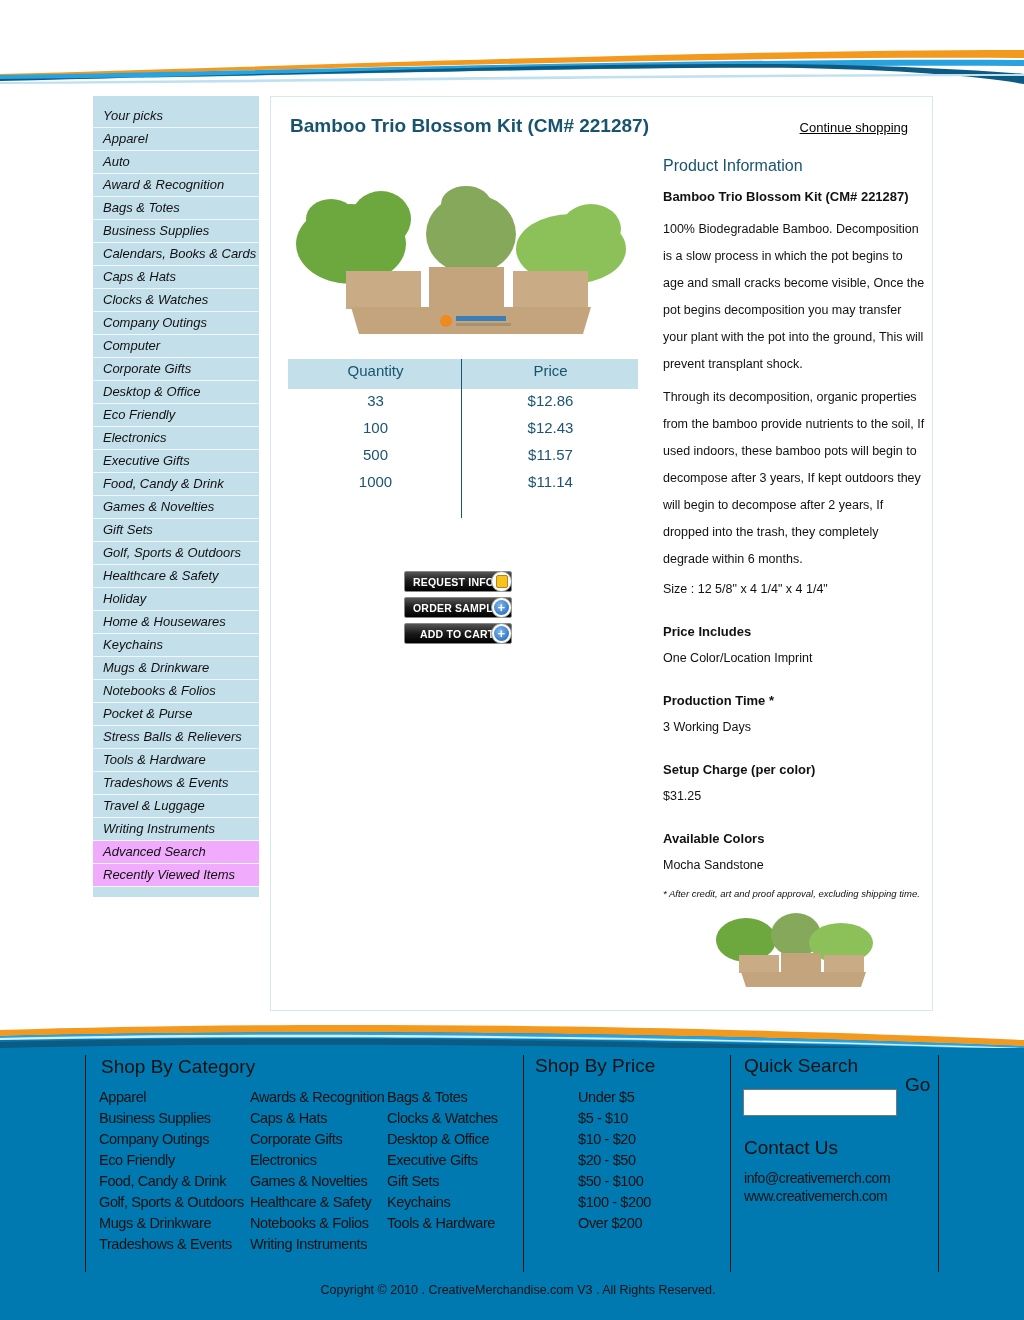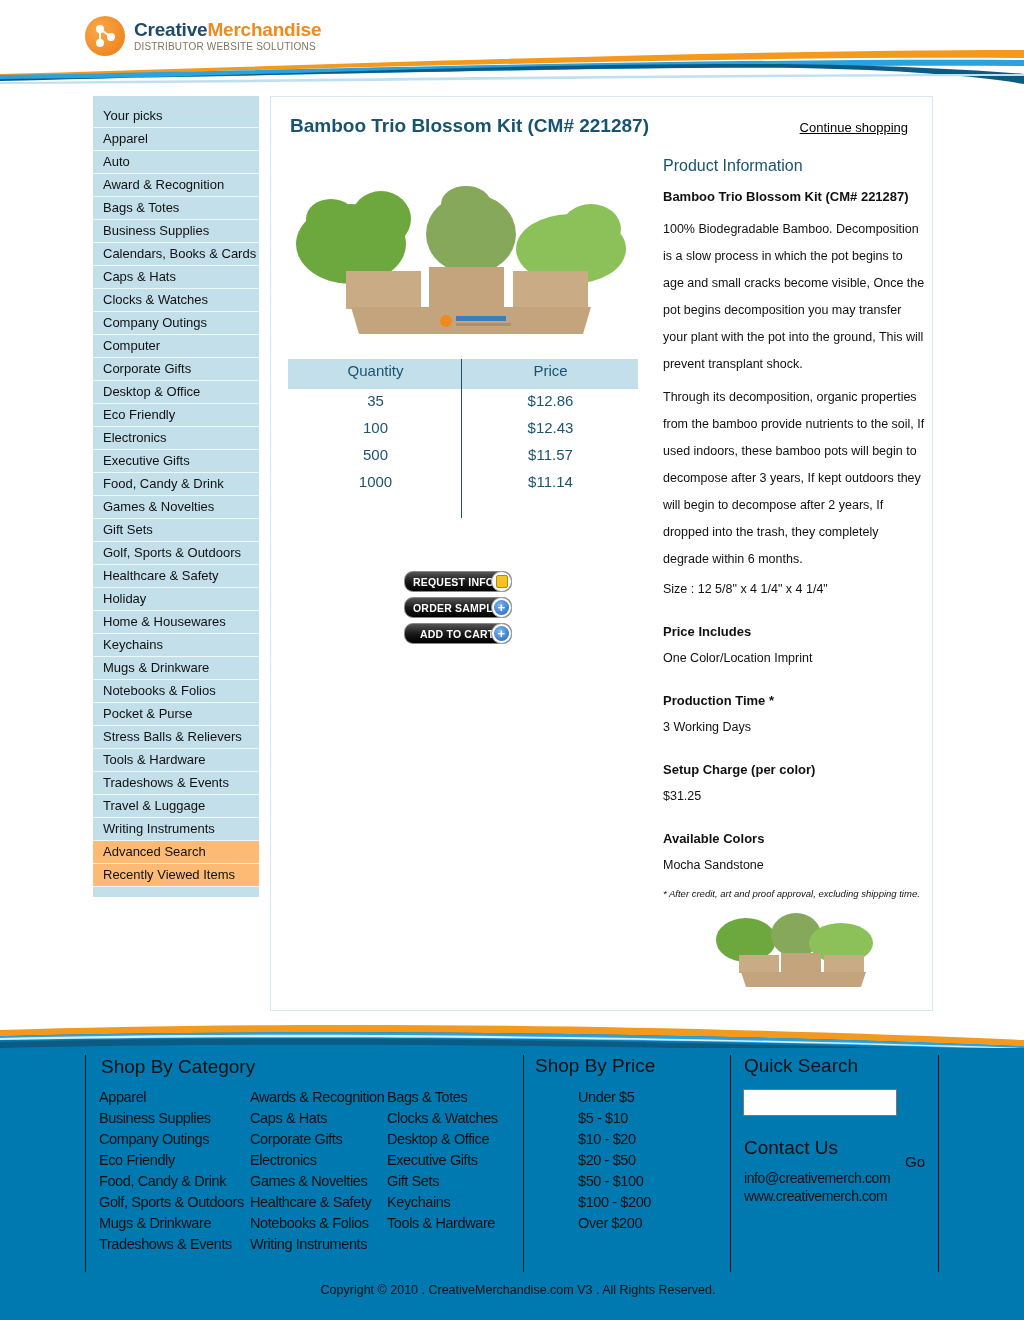--- a/index.html
+++ b/index.html
@@ -14,78 +14,63 @@
   .logo-text { margin-left: 9px; }
   .logo-title { font-size: 19px; font-weight: bold; letter-spacing: -0.2px; line-height: 20px; }
   .logo-title .c1 { color: #1e4a6b; }
   .logo-title .c2 { color: #f08a1e; }
   .logo-sub { font-size: 10px; color: #807560; letter-spacing: 0.2px; margin-top: 1px; }
   .top-contact { position: absolute; right: 86px; top: 26px; font-size: 15px; color: #000; text-decoration: underline; }
   .swoosh { position: absolute; left: 0; width: 1024px; }
 
   
   .sidebar { position: absolute; left: 93px; top: 96px; width: 166px; background: #c3dfea; padding-top: 9px; padding-bottom: 10px; }
-  .side-item { height: 23px; line-height: 22px; padding-left: 10px; font-size: 13px; color: #111; border-bottom: 1px solid #eef7fb; cursor: pointer; }
-  .side-item.dark { background: #fdba74; }
+  .side-item { height: 23px; line-height: 22px; padding-left: 10px; font-size: 13px; color: #111; border-bottom: 1px solid #eef7fb; cursor: pointer; font-style: italic; }
+  .side-item.dark { background: #f0abfc; }
 
   
   .panel { position: absolute; left: 270px; top: 96px; width: 663px; height: 915px; border: 1px solid #d6e8f1; background: #fff; }
   .prod-title { position: absolute; left: 19px; top: 18px; font-size: 19px; font-weight: bold; color: #18546e; }
   .continue { position: absolute; right: 24px; top: 23px; font-size: 13px; color: #000; text-decoration: underline; }
   .prod-img { position: absolute; left: 20px; top: 62px; width: 340px; height: 180px; }
 
   .price-table { position: absolute; left: 17px; top: 262px; width: 350px; }
   .pt-head { display: flex; background: #c3dfea; height: 30px; }
   .pt-head div { flex: 1; text-align: center; font-size: 15px; color: #18546e; line-height: 24px; }
   .pt-row { display: flex; height: 27px; }
   .pt-row div { flex: 1; text-align: center; font-size: 15px; color: #1c5472; line-height: 24px; }
   .pt-divider { position: absolute; left: 173px; top: 0; width: 1px; height: 159px; background: #1c5472; }
 
-  .action-btn { position: absolute; left: 133px; width: 108px; height: 21px; border-radius: 9px; background: linear-gradient(#555 0%, #1a1a1a 50%, #000 100%); color: #fff; font-size: 10.5px; font-weight: bold; line-height: 21px; padding-left: 8px; letter-spacing: 0.2px; cursor: pointer; border: 1px solid #888; }
+  .action-btn { position: absolute; left: 133px; width: 108px; height: 21px; border-radius: 2px; background: linear-gradient(#555 0%, #1a1a1a 50%, #000 100%); color: #fff; font-size: 10.5px; font-weight: bold; line-height: 21px; padding-left: 8px; letter-spacing: 0.2px; cursor: pointer; border: 1px solid #888; }
   .action-btn .ic { position: absolute; right: -1px; top: -1px; width: 21px; height: 21px; border-radius: 50%; background: #fff; border: 1px solid #999; display: flex; align-items: center; justify-content: center; }
   .ic-inner-blue { width: 15px; height: 15px; border-radius: 50%; background: radial-gradient(circle at 40% 35%, #7fb9ef, #1a5fb4); color: #fff; font-size: 13px; font-weight: bold; line-height: 15px; text-align: center; }
   .ic-inner-note { width: 12px; height: 13px; background: #f6c322; border: 1px solid #b8860b; border-radius: 2px; }
 
   
   .info { position: absolute; left: 392px; top: 60px; width: 262px; font-size: 12.5px; color: #111; }
   .info-heading { font-size: 16px; color: #18546e; margin-bottom: 14px; }
   .info-name { font-weight: bold; font-size: 13px; margin-bottom: 12px; }
   .info-p { line-height: 27px; margin-bottom: 6px; }
   .info-label { font-weight: bold; font-size: 13px; line-height: 20px; margin-top: 23px; }
   .info-val { line-height: 20px; margin-top: 6px; }
   .info-note { font-style: italic; font-size: 9.5px; line-height: 17px; margin-top: 10px; }
   .thumb { position: absolute; left: 440px; top: 808px; width: 170px; height: 85px; }
   .footer-bg { position: absolute; left: 0; top: 30px; width: 1024px; height: 272px; background: #0079b1; }
   .f-vline { position: absolute; width: 1px; background: #111; top: 1055px; height: 217px; }
   .f-heading { position: absolute; font-size: 19px; color: #111; }
   .f-link { position: absolute; font-size: 14.5px; color: #111; letter-spacing: -0.4px; line-height: 21px; cursor: pointer; white-space: nowrap; }
   .f-col { position: absolute; }
   .f-search { position: absolute; left: 743px; top: 1089px; width: 154px; height: 27px; background: #fff; border: 1px solid #777; }
-  .f-go { position: absolute; left: 905px; top: 1153px; font-size: 15px; color: #111; cursor: pointer; }
+  .f-go { position: absolute; left: 905px; top: 1074px; font-size: 19px; color: #111; cursor: pointer; }
   .copyright { position: absolute; left: 6px; width: 1024px; top: 1283px; text-align: center; font-size: 12.5px; color: #111; }
 </style>
 </head>
 <body>
 
 <div class="header">
-  <div class="logo">
-    <div class="logo-circle">
-      <svg width="40" height="40" viewBox="0 0 40 40">
-        <line x1="15" y1="13" x2="15" y2="27" stroke="#fff" stroke-width="2"></line>
-        <line x1="15" y1="13" x2="26" y2="21" stroke="#fff" stroke-width="2"></line>
-        <circle cx="15" cy="13" r="4" fill="#fff"></circle>
-        <circle cx="15" cy="27" r="4" fill="#fff"></circle>
-        <circle cx="26" cy="21" r="4" fill="#fff"></circle>
-      </svg>
-    </div>
-    <div class="logo-text">
-      <div class="logo-title"><span class="c1">Creative</span><span class="c2">Merchandise</span></div>
-      <div class="logo-sub">DISTRIBUTOR WEBSITE SOLUTIONS</div>
-    </div>
-  </div>
 </div>
 
 <svg class="swoosh" style="top:44px" height="50" viewBox="0 0 1024 50">
   <path d="M0,30 C300,22 700,6 1024,6 L1024,14 C700,12 300,26 0,32 Z" fill="#f39a1e"></path>
   <path d="M0,31 C300,26 700,14 1024,16 L1024,22 C700,20 300,32 0,36 Z" fill="#29a3e0"></path>
   <path d="M0,35 C300,32 600,22 800,24 C900,26 980,32 1024,40 L1024,30 C950,24 850,20 750,20 C500,20 300,30 0,37 Z" fill="#0d5a82"></path>
   <path d="M0,38 C300,36 600,30 1024,30 L1024,32 C600,33 300,39 0,40 Z" fill="#bfe0f0"></path>
 </svg>
 
 <div class="sidebar">
@@ -153,21 +138,21 @@
     <rect x="165" y="157" width="50" height="5" fill="#3a7fb8"></rect>
     <rect x="165" y="164" width="55" height="3" fill="#a89070"></rect>
   </svg>
 
   <div class="price-table">
     <div class="pt-head">
       <div>Quantity</div>
       <div>Price</div>
     </div>
     <div class="pt-row">
-      <div>35</div>
+      <div>33</div>
       <div>$12.86</div>
     </div>
     <div class="pt-row">
       <div>100</div>
       <div>$12.43</div>
     </div>
     <div class="pt-row">
       <div>500</div>
       <div>$11.57</div>
     </div>

